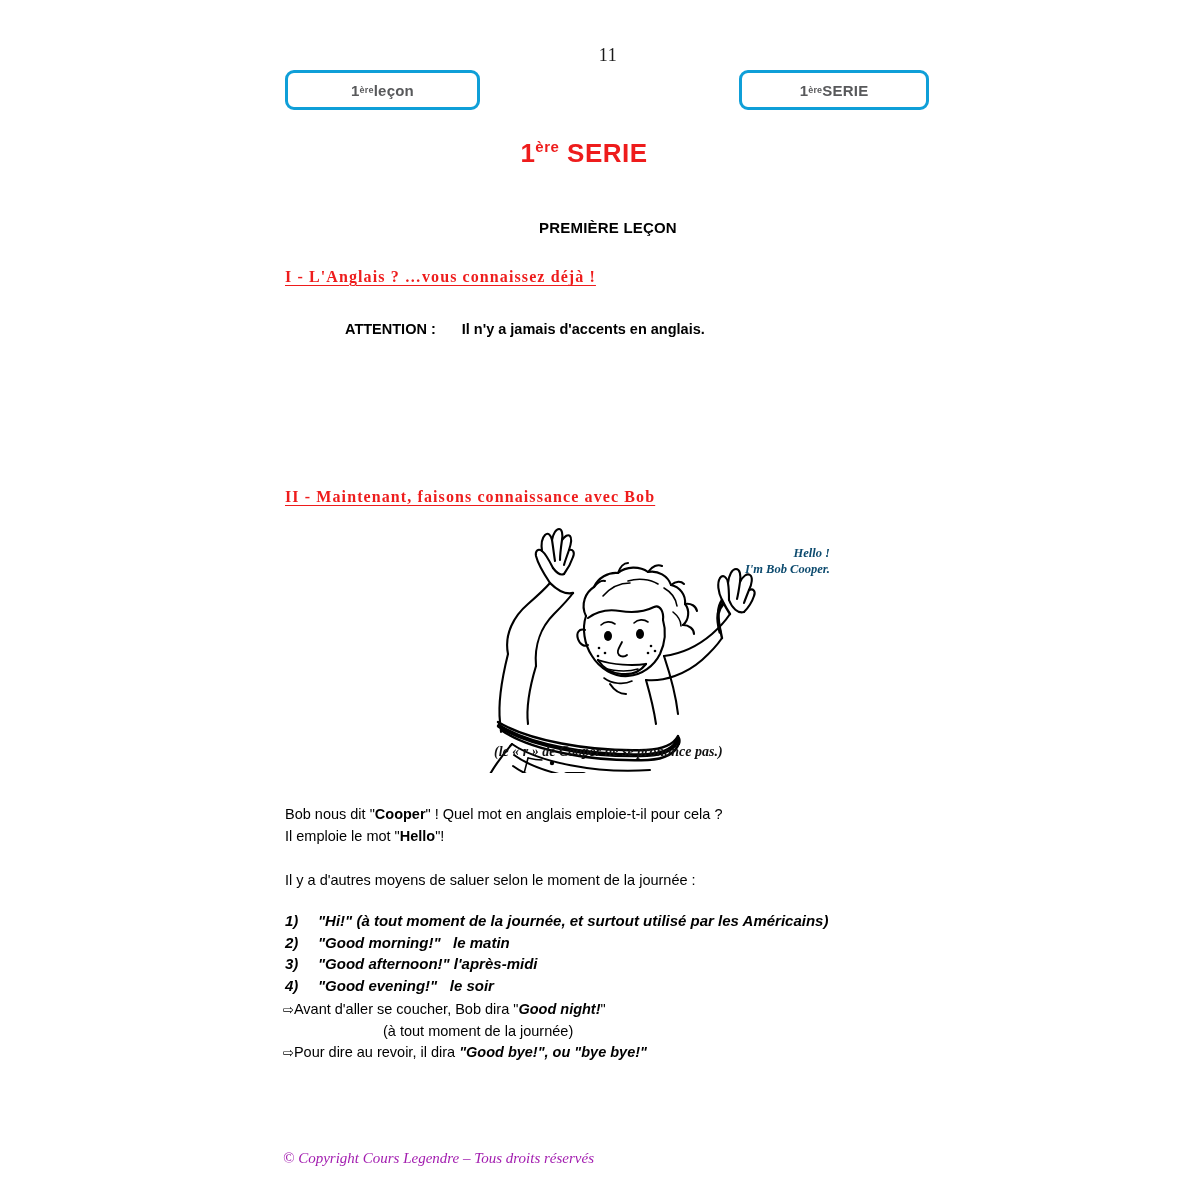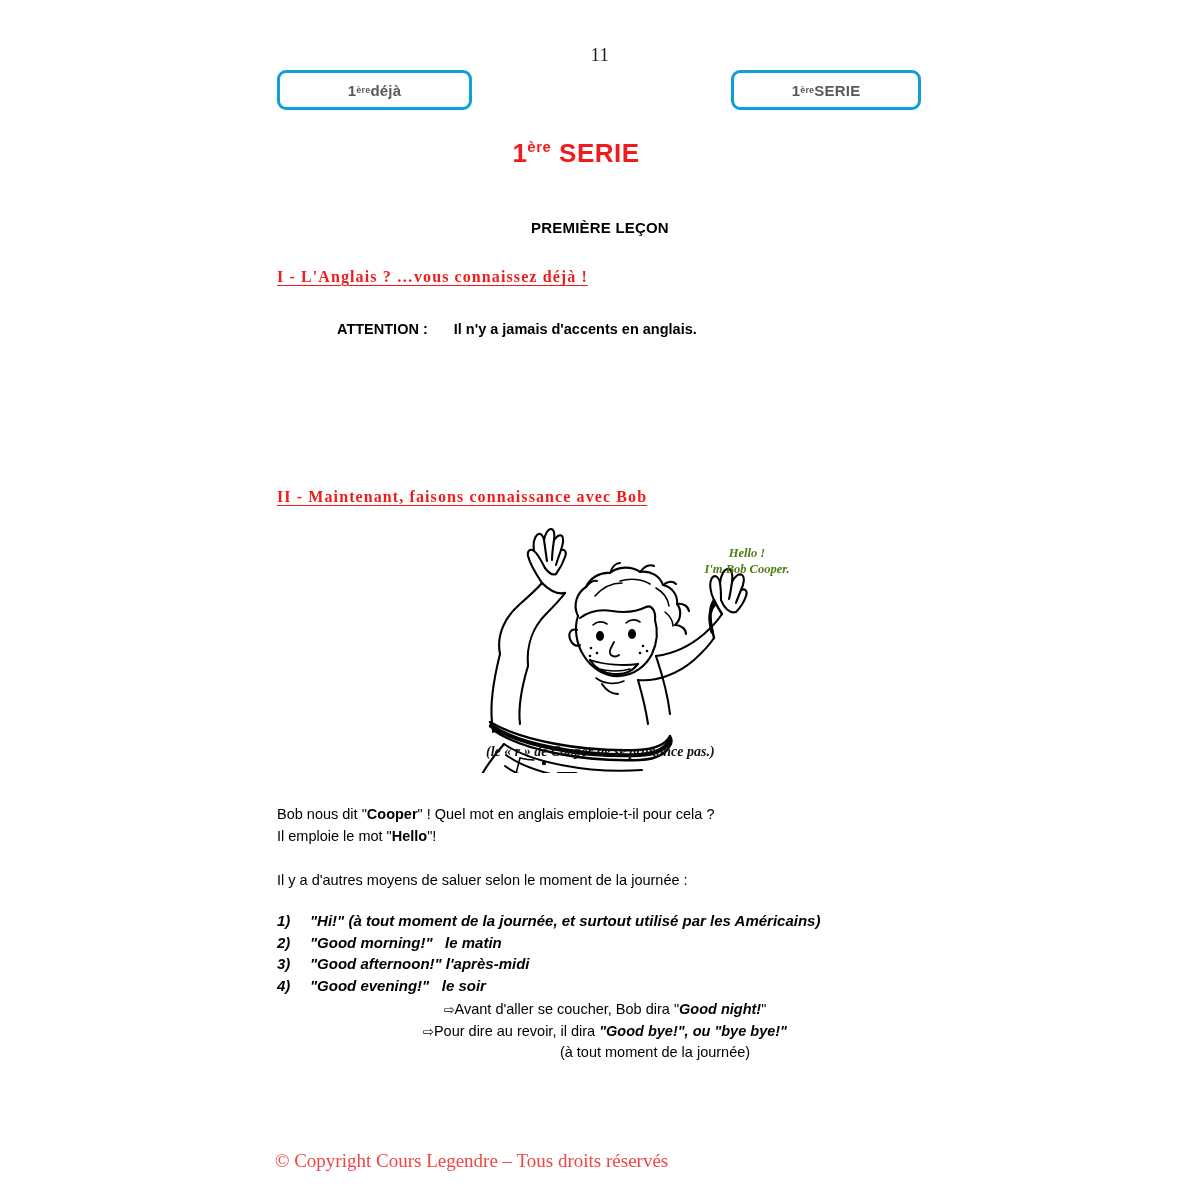--- a/index.html
+++ b/index.html
@@ -12,20 +12,21 @@
     height: 1200px;
     position: relative;
     font-family: "Liberation Sans", sans-serif;
     color: #000000;
     overflow: hidden;
   }
 
   .page {
     position: absolute;
     inset: 0;
+    margin-left: 8px;
   }
 
   
   .page-number {
     position: absolute;
     top: 45px;
     left: 0;
     width: 1200px;
     text-align: center;
     font-family: "Liberation Serif", serif;
@@ -124,30 +125,30 @@
     position: absolute;
     left: 460px;
     top: 508px;
     width: 340px;
     height: 265px;
   }
   .illustration svg { display: block; }
 
   .speech {
     position: absolute;
-    left: 692px;
+    left: 712px;
     top: 545px;
     width: 110px;
-    text-align: center;
+    text-align: right;
     font-family: "Liberation Serif", serif;
     font-style: italic;
     font-weight: bold;
     font-size: 12.5px;
     line-height: 16px;
-    color: #4d7c0f;
+    color: #0c4a6e;
   }
 
   .figure-caption {
     position: absolute;
     left: 486px;
     top: 744px;
     font-family: "Liberation Serif", serif;
     font-style: italic;
     font-size: 14px;
     color: #111111;
@@ -180,49 +181,50 @@
   .greetings .num { display: inline-block; width: 33px; }
 
   .extras {
     position: absolute;
     left: 275px;
     top: 999px;
     width: 660px;
     font-size: 14.5px;
     line-height: 21.5px;
   }
-  .extras .row { display: block; text-align: center; }
+  .extras .row { display: block; }
   .extras .arrow {
     font-family: "DejaVu Sans", sans-serif;
     font-size: 13px;
   }
   .extras .em { font-style: italic; font-weight: bold; }
   .extras .indent { display: inline-block; width: 100px; }
 
   
   .footer {
     position: absolute;
     left: 275px;
     top: 1150px;
     font-family: "Liberation Serif", serif;
-    font-size: 19px;
-    color: #ef4444;
+    font-size: 15px;
+    color: #a21caf;
+    font-style: italic;
   }
 </style>
 </head>
 <body>
 
 <div class="page">
 
   <div class="page-number">11</div>
 
   <div class="tagbox" id="tag-left">
     <span>1</span>
       <sup>ère</sup>
-      <span> déjà</span>
+      <span> leçon</span>
   </div>
 
   <div class="tagbox" id="tag-right">
     <span>1</span>
       <sup>ère</sup>
       <span> SERIE</span>
   </div>
 
   <div class="serie-title">
     <span>1</span><sup>ère</sup><span> SERIE</span>
@@ -360,19 +362,19 @@
 
   <div class="greetings">
     <span class="row"><span class="num">1)</span><span>"Hi!" (à tout moment de la journée, et surtout utilisé par les Américains)</span></span>
     <span class="row"><span class="num">2)</span><span>"Good morning!"   le matin</span></span>
     <span class="row"><span class="num">3)</span><span>"Good afternoon!" l'après-midi</span></span>
     <span class="row"><span class="num">4)</span><span>"Good evening!"   le soir</span></span>
   </div>
 
   <div class="extras">
     <span class="row"><span class="arrow">⇨</span><span>Avant d'aller se coucher, Bob dira "</span><span class="em">Good night!</span><span>"</span></span>
+    <span class="row"><span class="indent"></span><span>(à tout moment de la journée)</span></span>
     <span class="row"><span class="arrow">⇨</span><span>Pour dire au revoir, il dira   </span><span class="em">"Good bye!", ou "bye  bye!"</span></span>
-    <span class="row"><span class="indent"></span><span>(à tout moment de la journée)</span></span>
   </div>
 
   <div class="footer">© Copyright Cours Legendre – Tous droits réservés</div>
 
 </div>
 
 </body></html>

